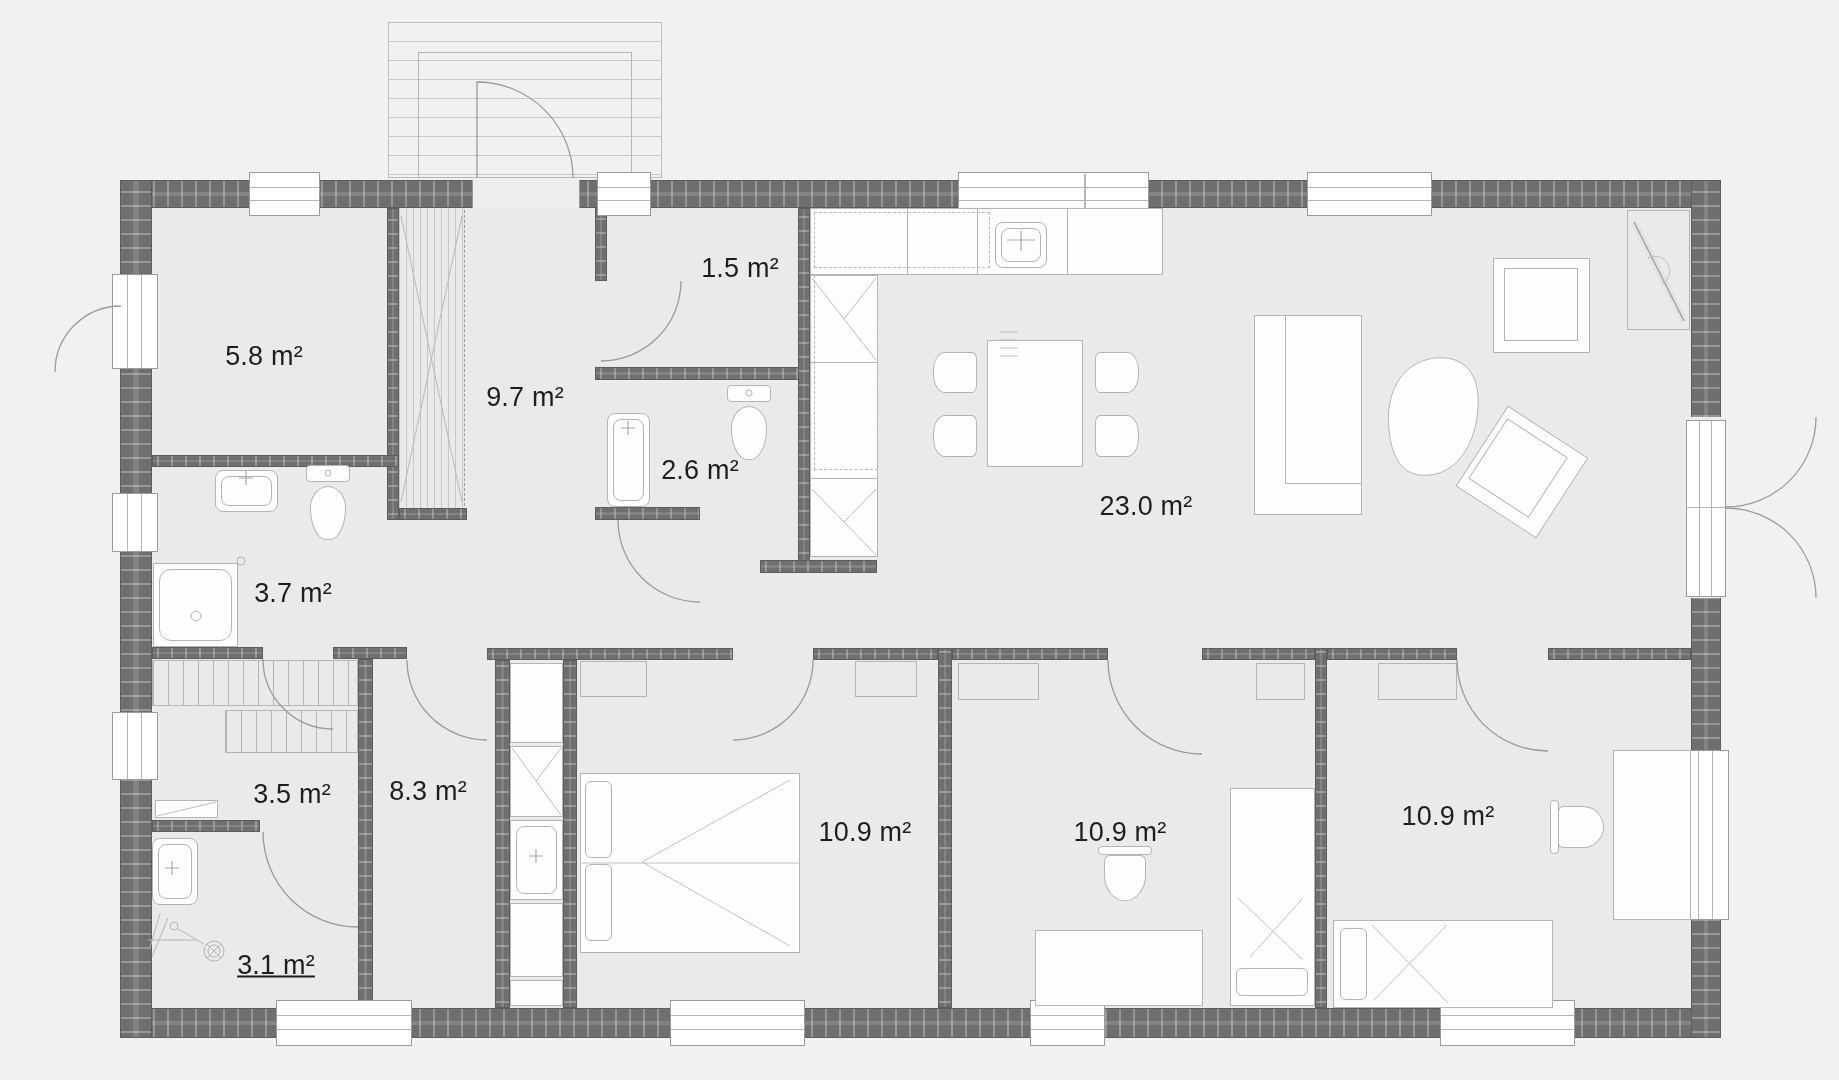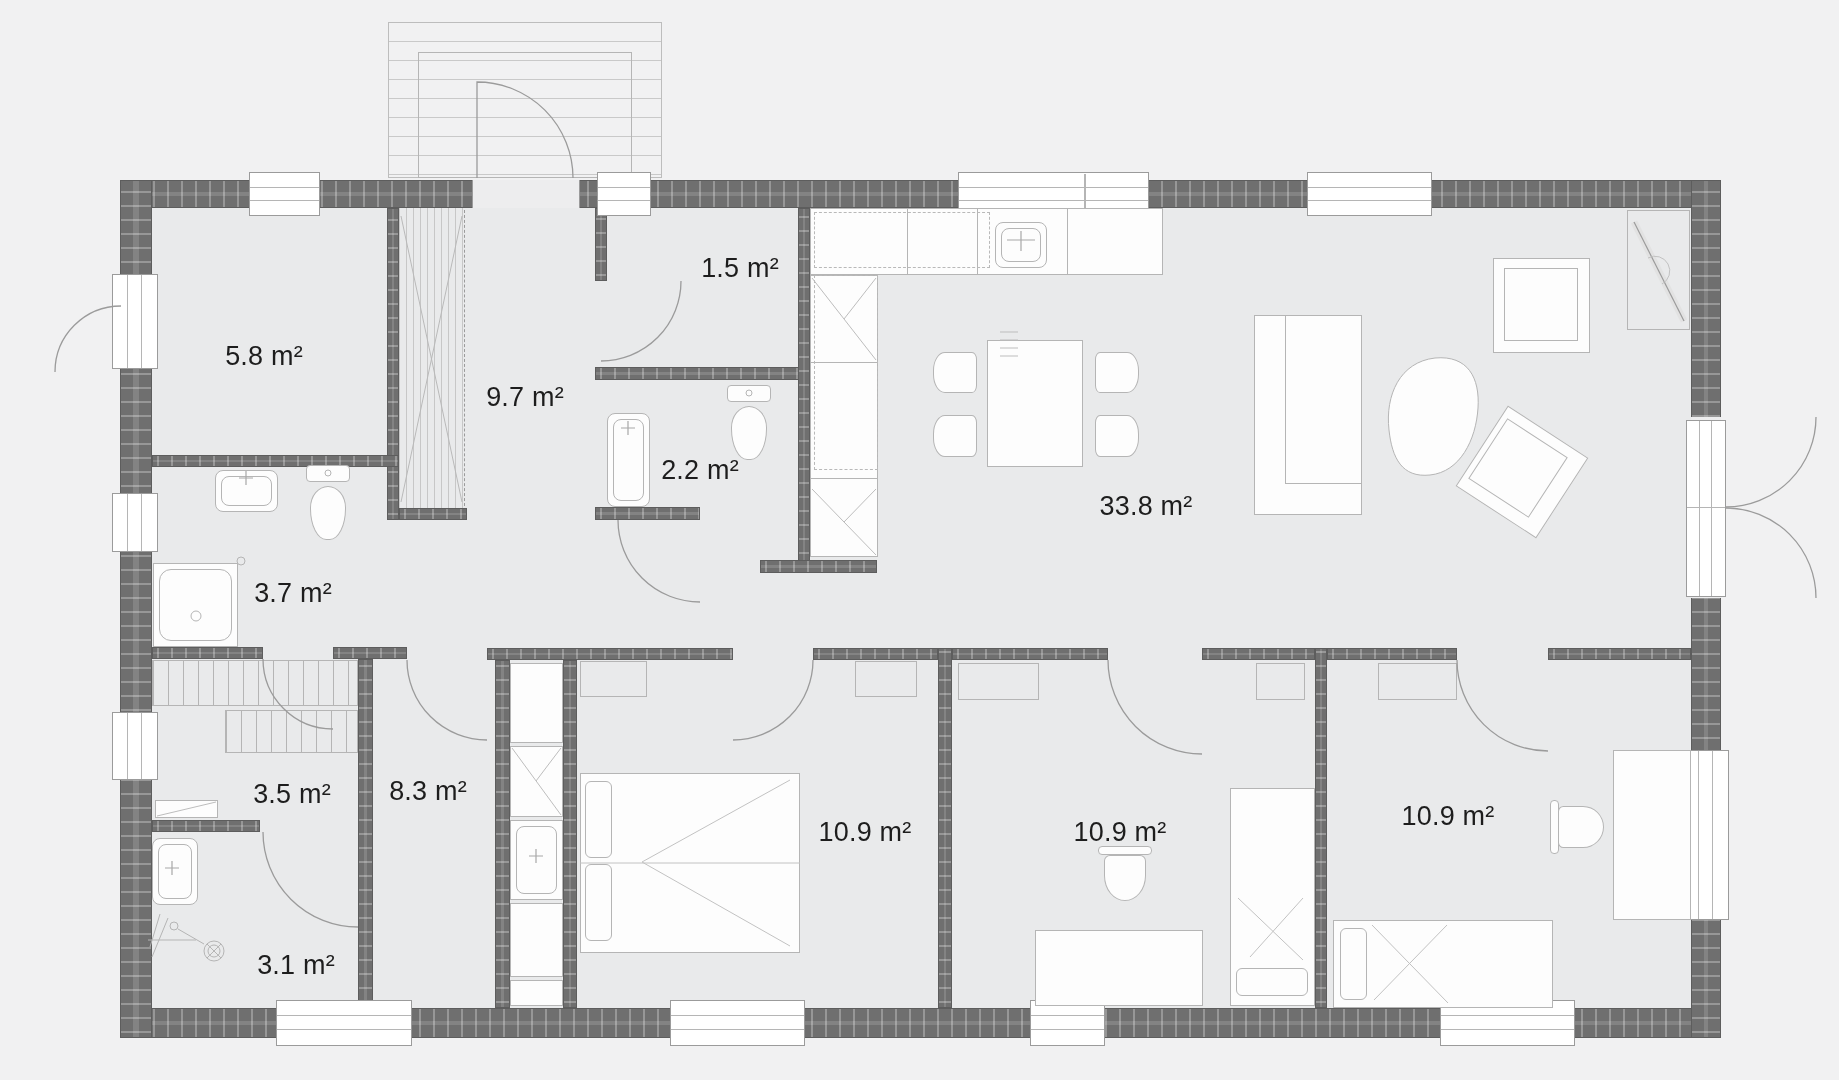--- a/index.html
+++ b/index.html
@@ -230,23 +230,23 @@
     <g>
       <path d="M 1634 222 L 1684 321" stroke="#e2e2e2" stroke-width="7"></path>
       <path d="M 1634 222 L 1684 321" stroke="#9b9b9b" stroke-width="1.2"></path>
       <path d="M 1648 258 A 14 14 0 0 1 1662 284" stroke="#c2c2c2" stroke-width="1" fill="none"></path>
     </g>
   </svg>
 
   <div class="label" style="left:264px;top:356px;">5.8 m²</div>
   <div class="label" style="left:525px;top:388px;margin-top:9px;">9.7 m²</div>
   <div class="label" style="left:740px;top:268px;">1.5 m²</div>
-  <div class="label" style="left:700px;top:470px;">2.2 m²</div>
-  <div class="label" style="left:1146px;top:506px;">33.8 m²</div>
+  <div class="label" style="left:700px;top:470px;">2.6 m²</div>
+  <div class="label" style="left:1146px;top:506px;">23.0 m²</div>
   <div class="label" style="left:293px;top:593px;">3.7 m²</div>
   <div class="label" style="left:292px;top:794px;">3.5 m²</div>
   <div class="label" style="left:428px;top:791px;">8.3 m²</div>
-  <div class="label" style="left:296px;top:965px;">3.1 m²</div>
+  <div class="label" style="left:276px;top:965px;text-decoration:underline;">3.1 m²</div>
   <div class="label" style="left:865px;top:832px;">10.9 m²</div>
   <div class="label" style="left:1120px;top:832px;">10.9 m²</div>
   <div class="label" style="left:1448px;top:816px;">10.9 m²</div>
 
 </div>
 
 </body></html>

